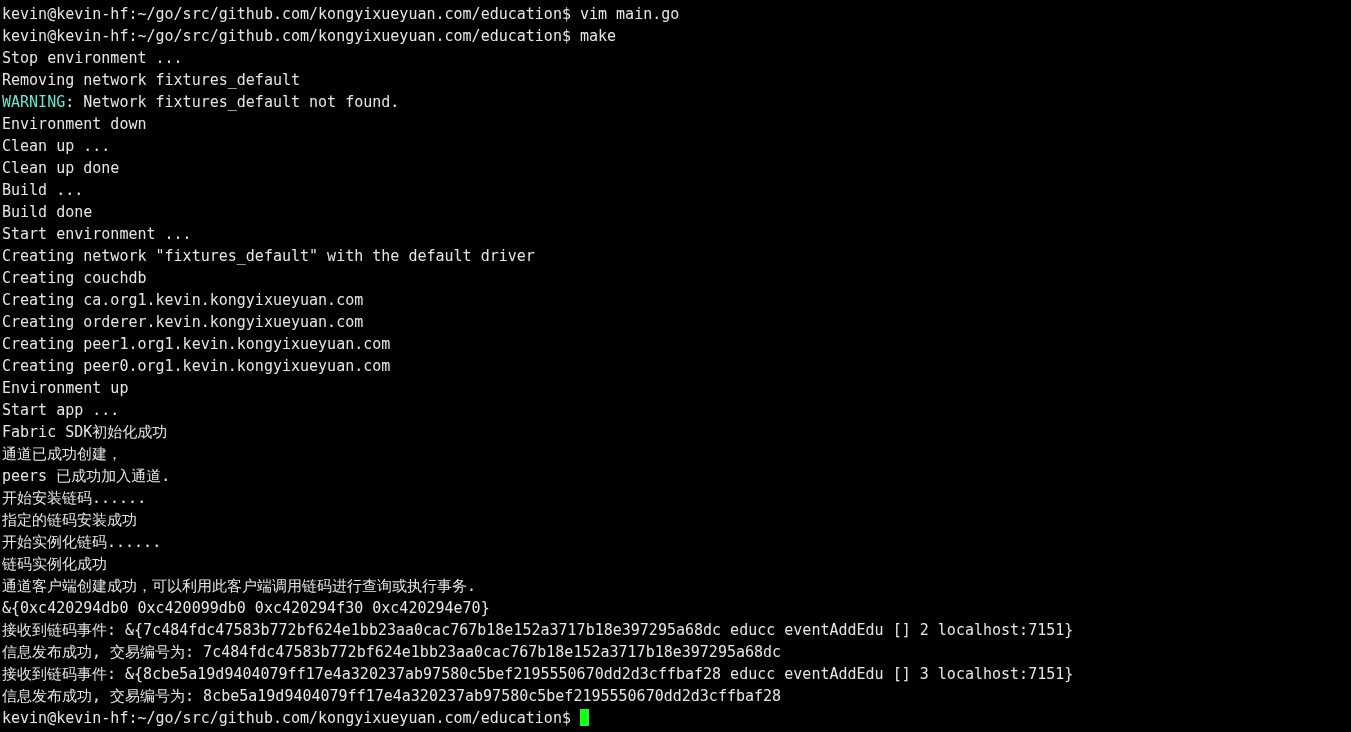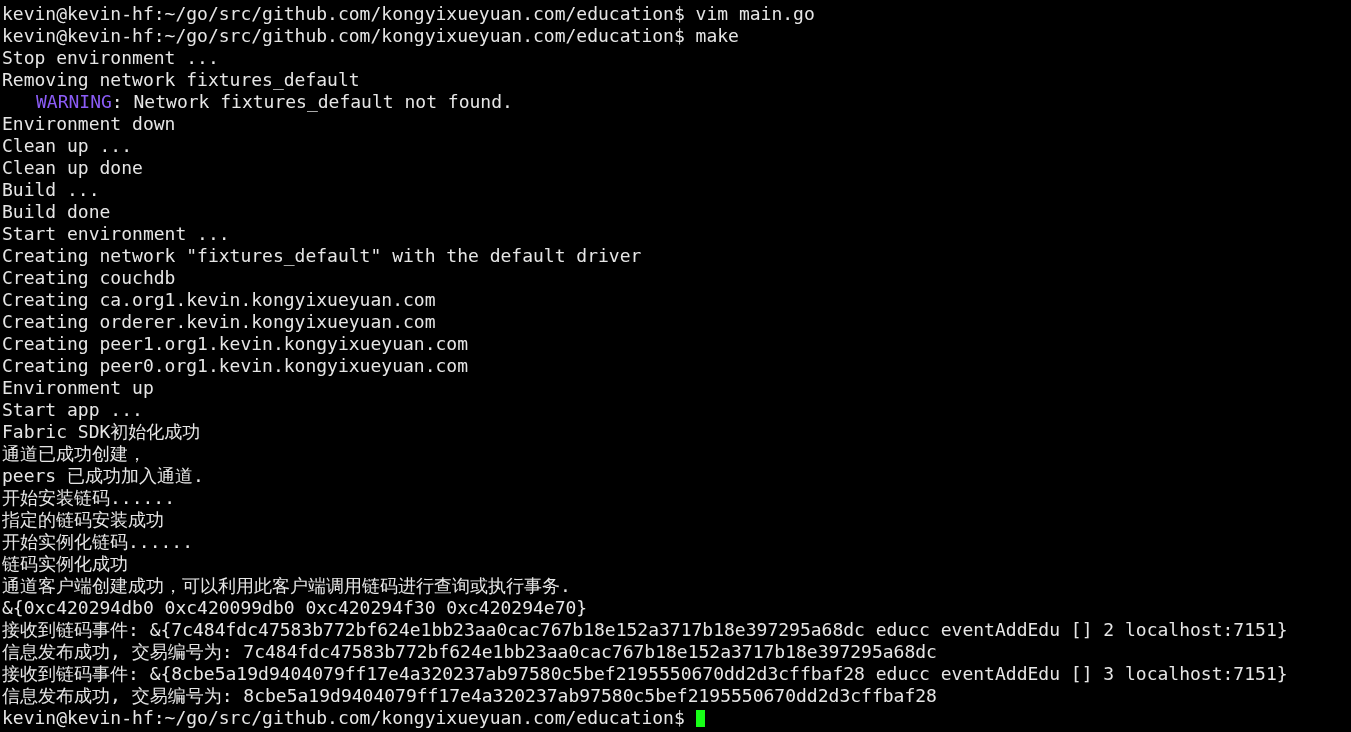--- a/index.html
+++ b/index.html
@@ -22,25 +22,25 @@
     color: #e6e6e6;
     padding: 3px 0 0 2px;
     box-sizing: border-box;
     white-space: pre;
     letter-spacing: 0px;
   }
   .line {
     height: 22px;
     line-height: 22px;
     white-space: pre;
-    font-size: 18px;
+    font-size: 15px;
   }
   .seg { white-space: pre; }
   .c-default { color: #e6e6e6; }
-  .c-warn { color: #8b5cf6; margin-left: 34px; }
+  .c-warn { color: #5eead4; }
   .cursor {
     display: inline-block;
     width: 9px;
     height: 17px;
     background: #18ff18;
     vertical-align: -3px;
   }
 </style>
 </head>
 <body>

